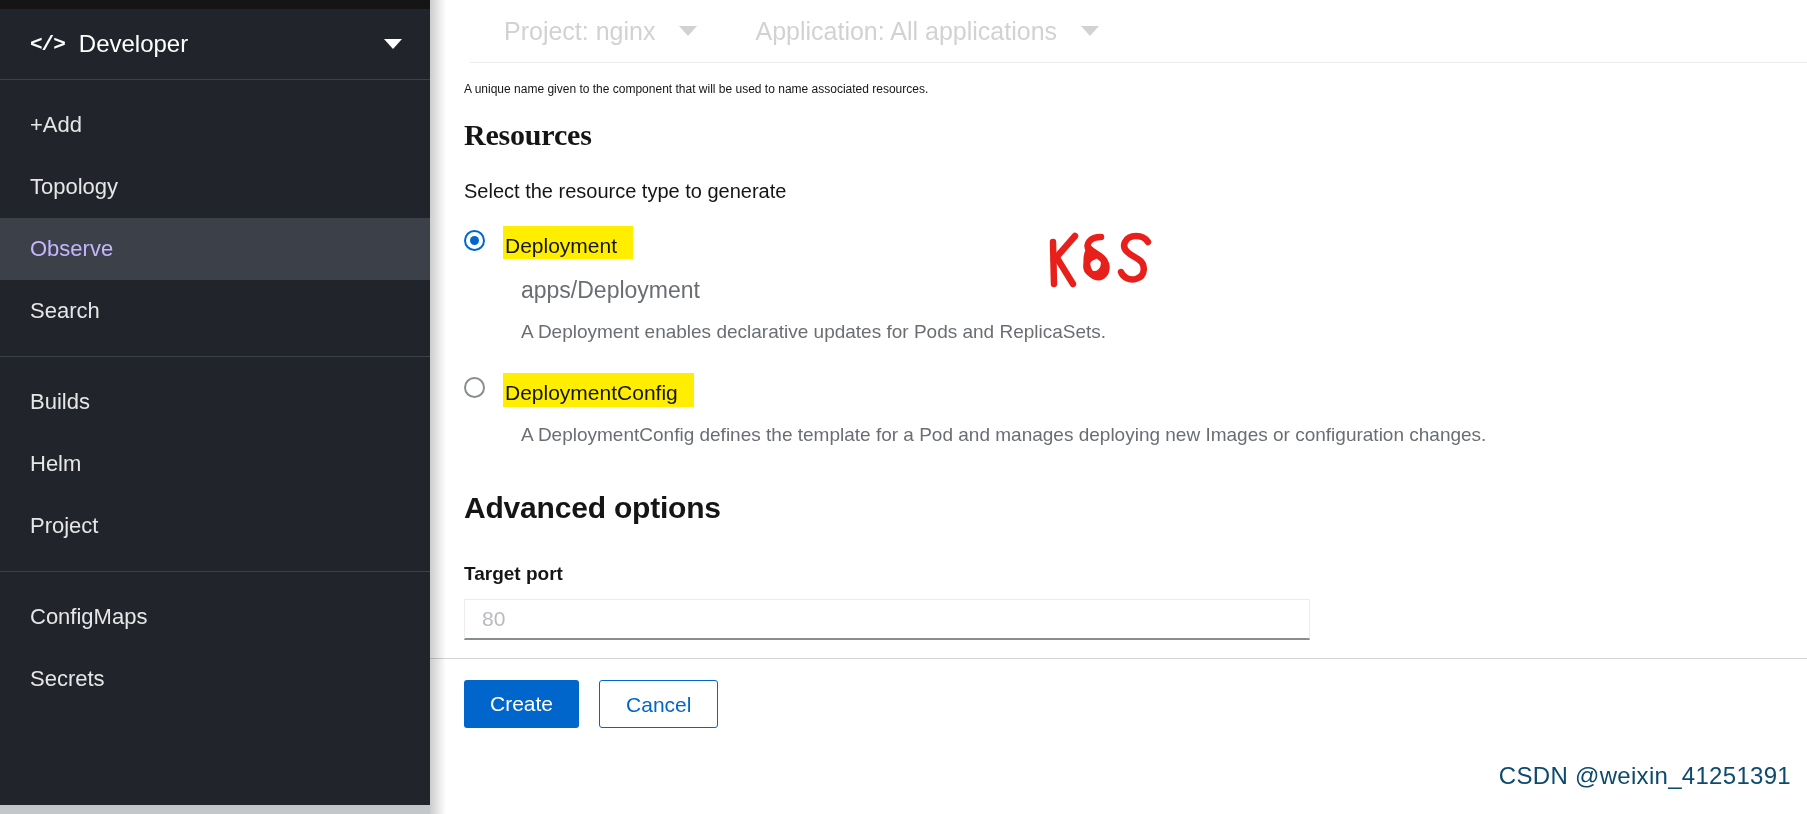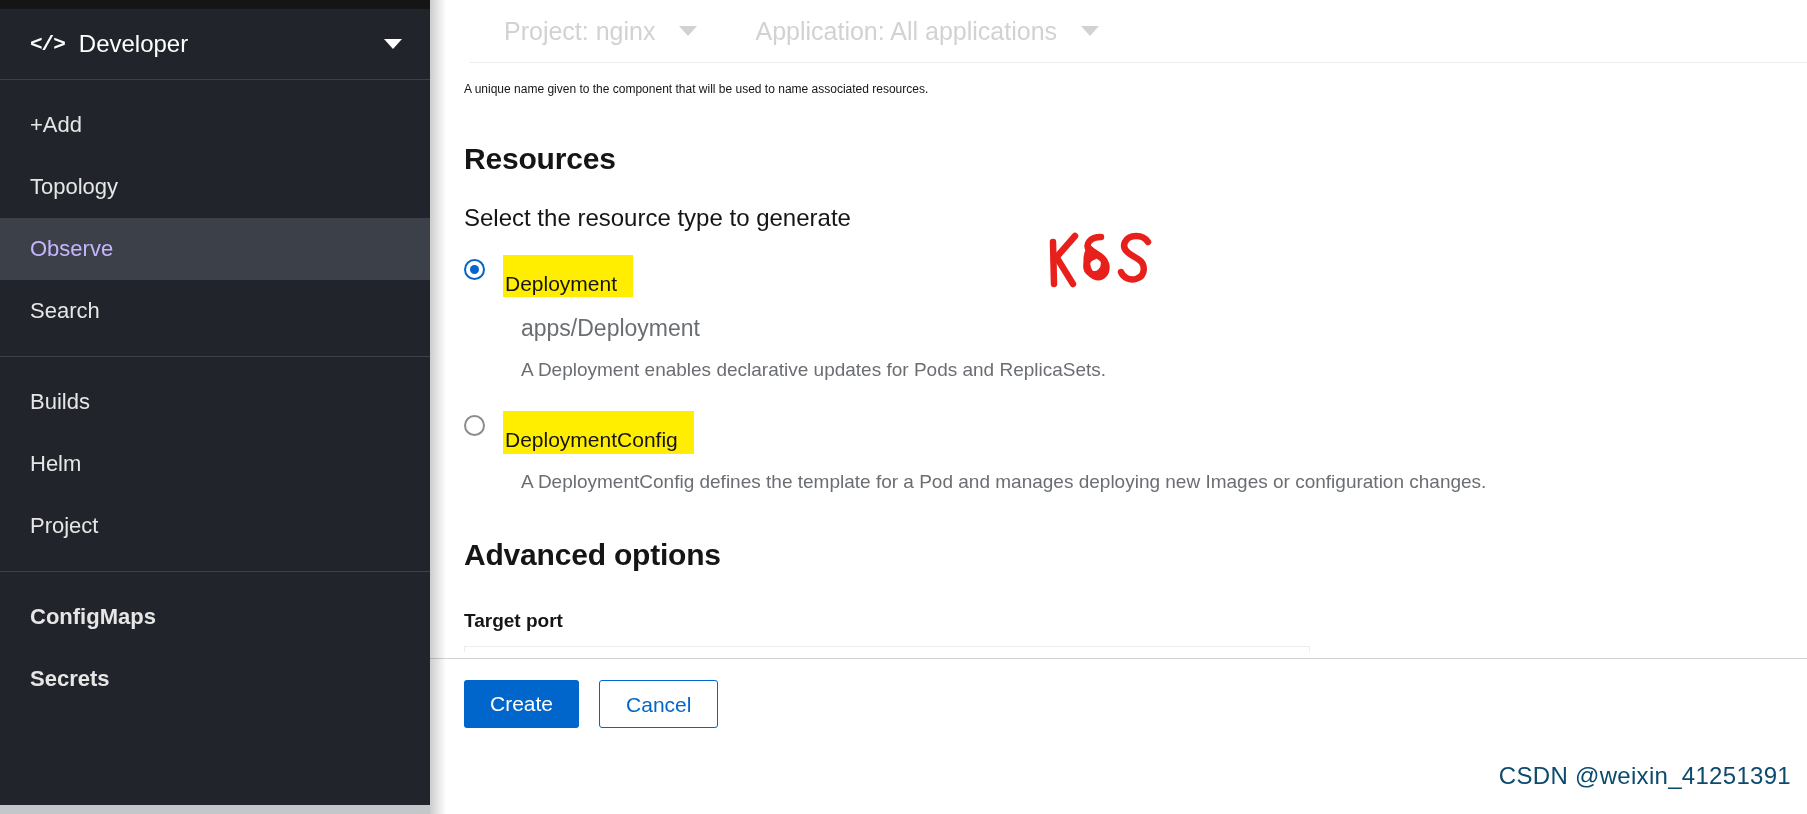--- a/index.html
+++ b/index.html
@@ -58,21 +58,21 @@
   .caret-down {
     width: 0; height: 0;
     border-left: 9px solid transparent;
     border-right: 9px solid transparent;
     border-top: 10px solid #ffffff;
   }
   .nav-group {
     border-bottom: 1px solid #3c4049;
     padding: 14px 0 14px 0;
   }
-  .nav-group.last { border-bottom: none; font-weight: bold; }
+  .nav-group.last { border-bottom: none; }
   .nav-item {
     height: 62px;
     display: flex;
     align-items: center;
     padding-left: 30px;
     font-size: 22px;
     color: #e6e6e6;
     cursor: pointer;
   }
   .nav-item.active {
@@ -141,25 +141,26 @@
   .helper-text {
     font-size: 12px;
     color: #151515;
     margin-top: 19px;
     line-height: 1.3;
   }
   .section-title {
     font-size: 30px;
     font-weight: 700;
     color: #151515;
-    margin-top: 44px;
+    margin-top: 20px;
     letter-spacing: -0.2px;
+    font-family: Liberation Serif, serif;
   }
   .section-subtitle {
-    font-size: 24px;
+    font-size: 20px;
     color: #151515;
     margin-top: 28px;
   }
 
   
   .radio-list { margin-top: 23px; }
   .radio-row {
     display: flex;
     align-items: flex-start;
     position: relative;
@@ -184,21 +185,21 @@
     width: 9px; height: 9px;
     border-radius: 50%;
     background: #0066cc;
   }
   .radio-label-wrap { margin-left: 18px; }
   .radio-label {
     font-size: 21px;
     color: #151515;
     background: #ffee00;
     display: inline-block;
-    padding: 16px 16px 1px 2px;
+    padding: 7px 16px 1px 2px;
     line-height: 1.22;
   }
   .radio-sub {
     margin-left: 57px;
     font-size: 23px;
     color: #6a6e73;
     margin-top: 18px;
   }
   .radio-desc {
     margin-left: 57px;

